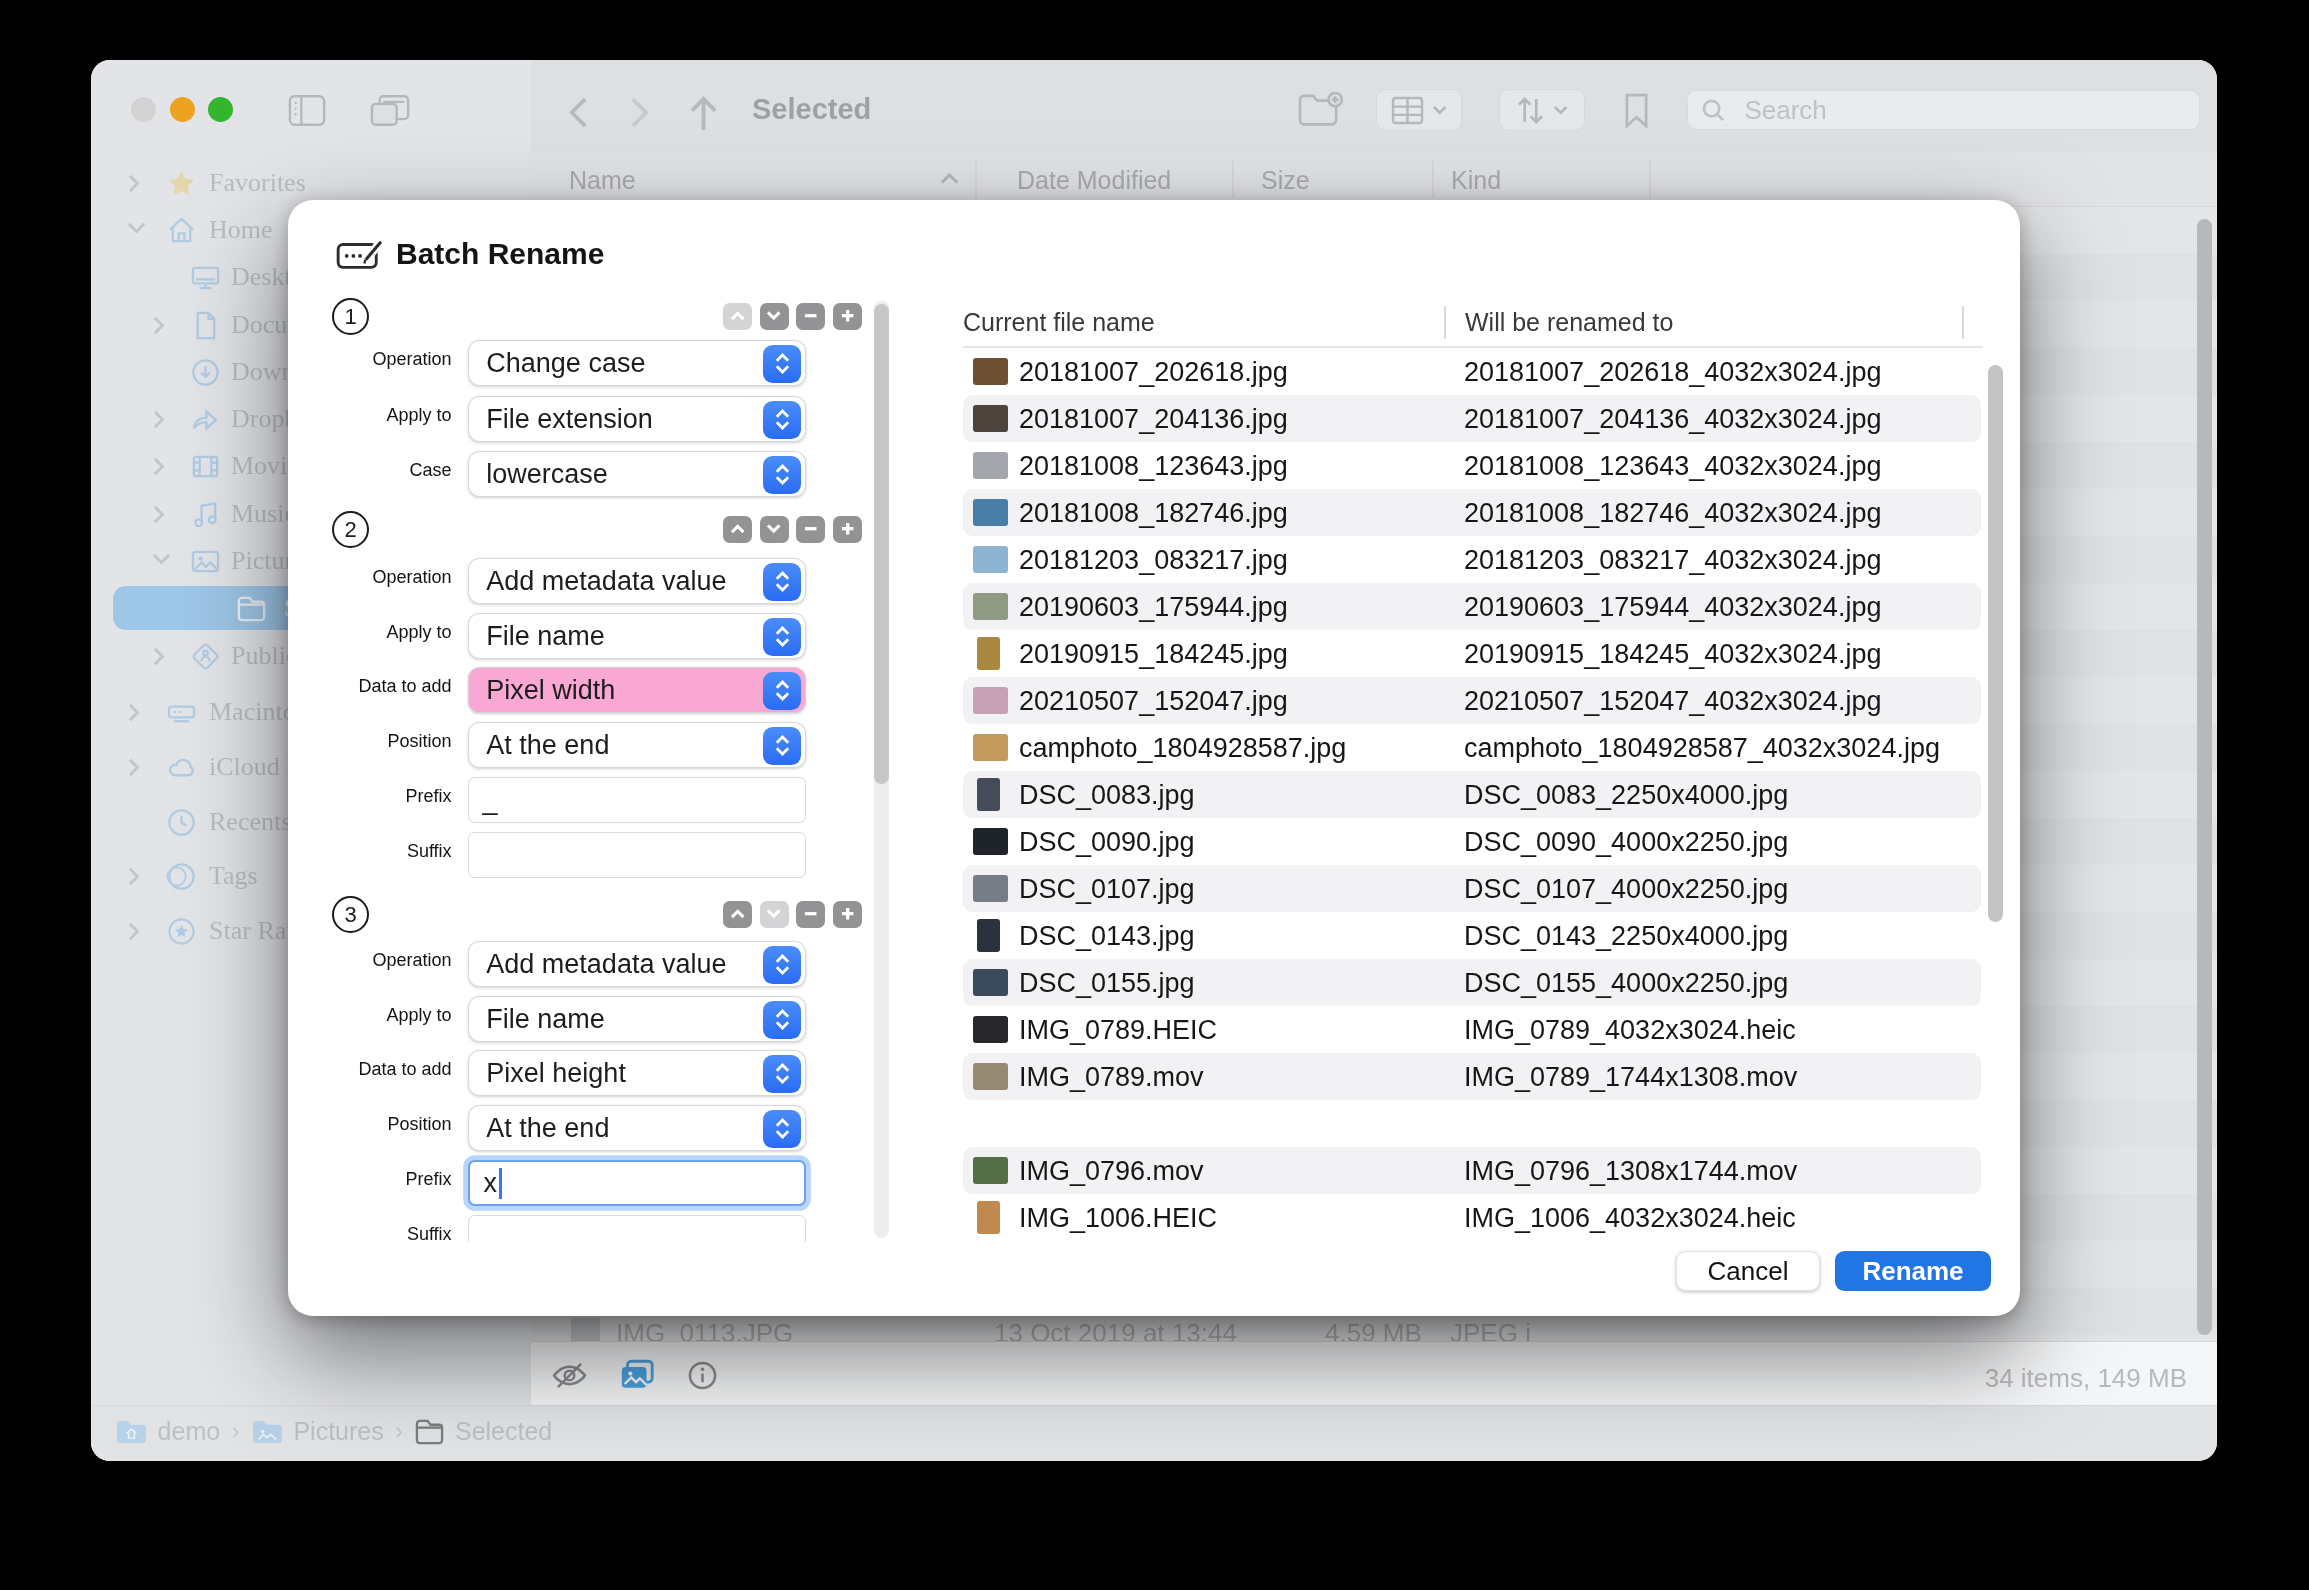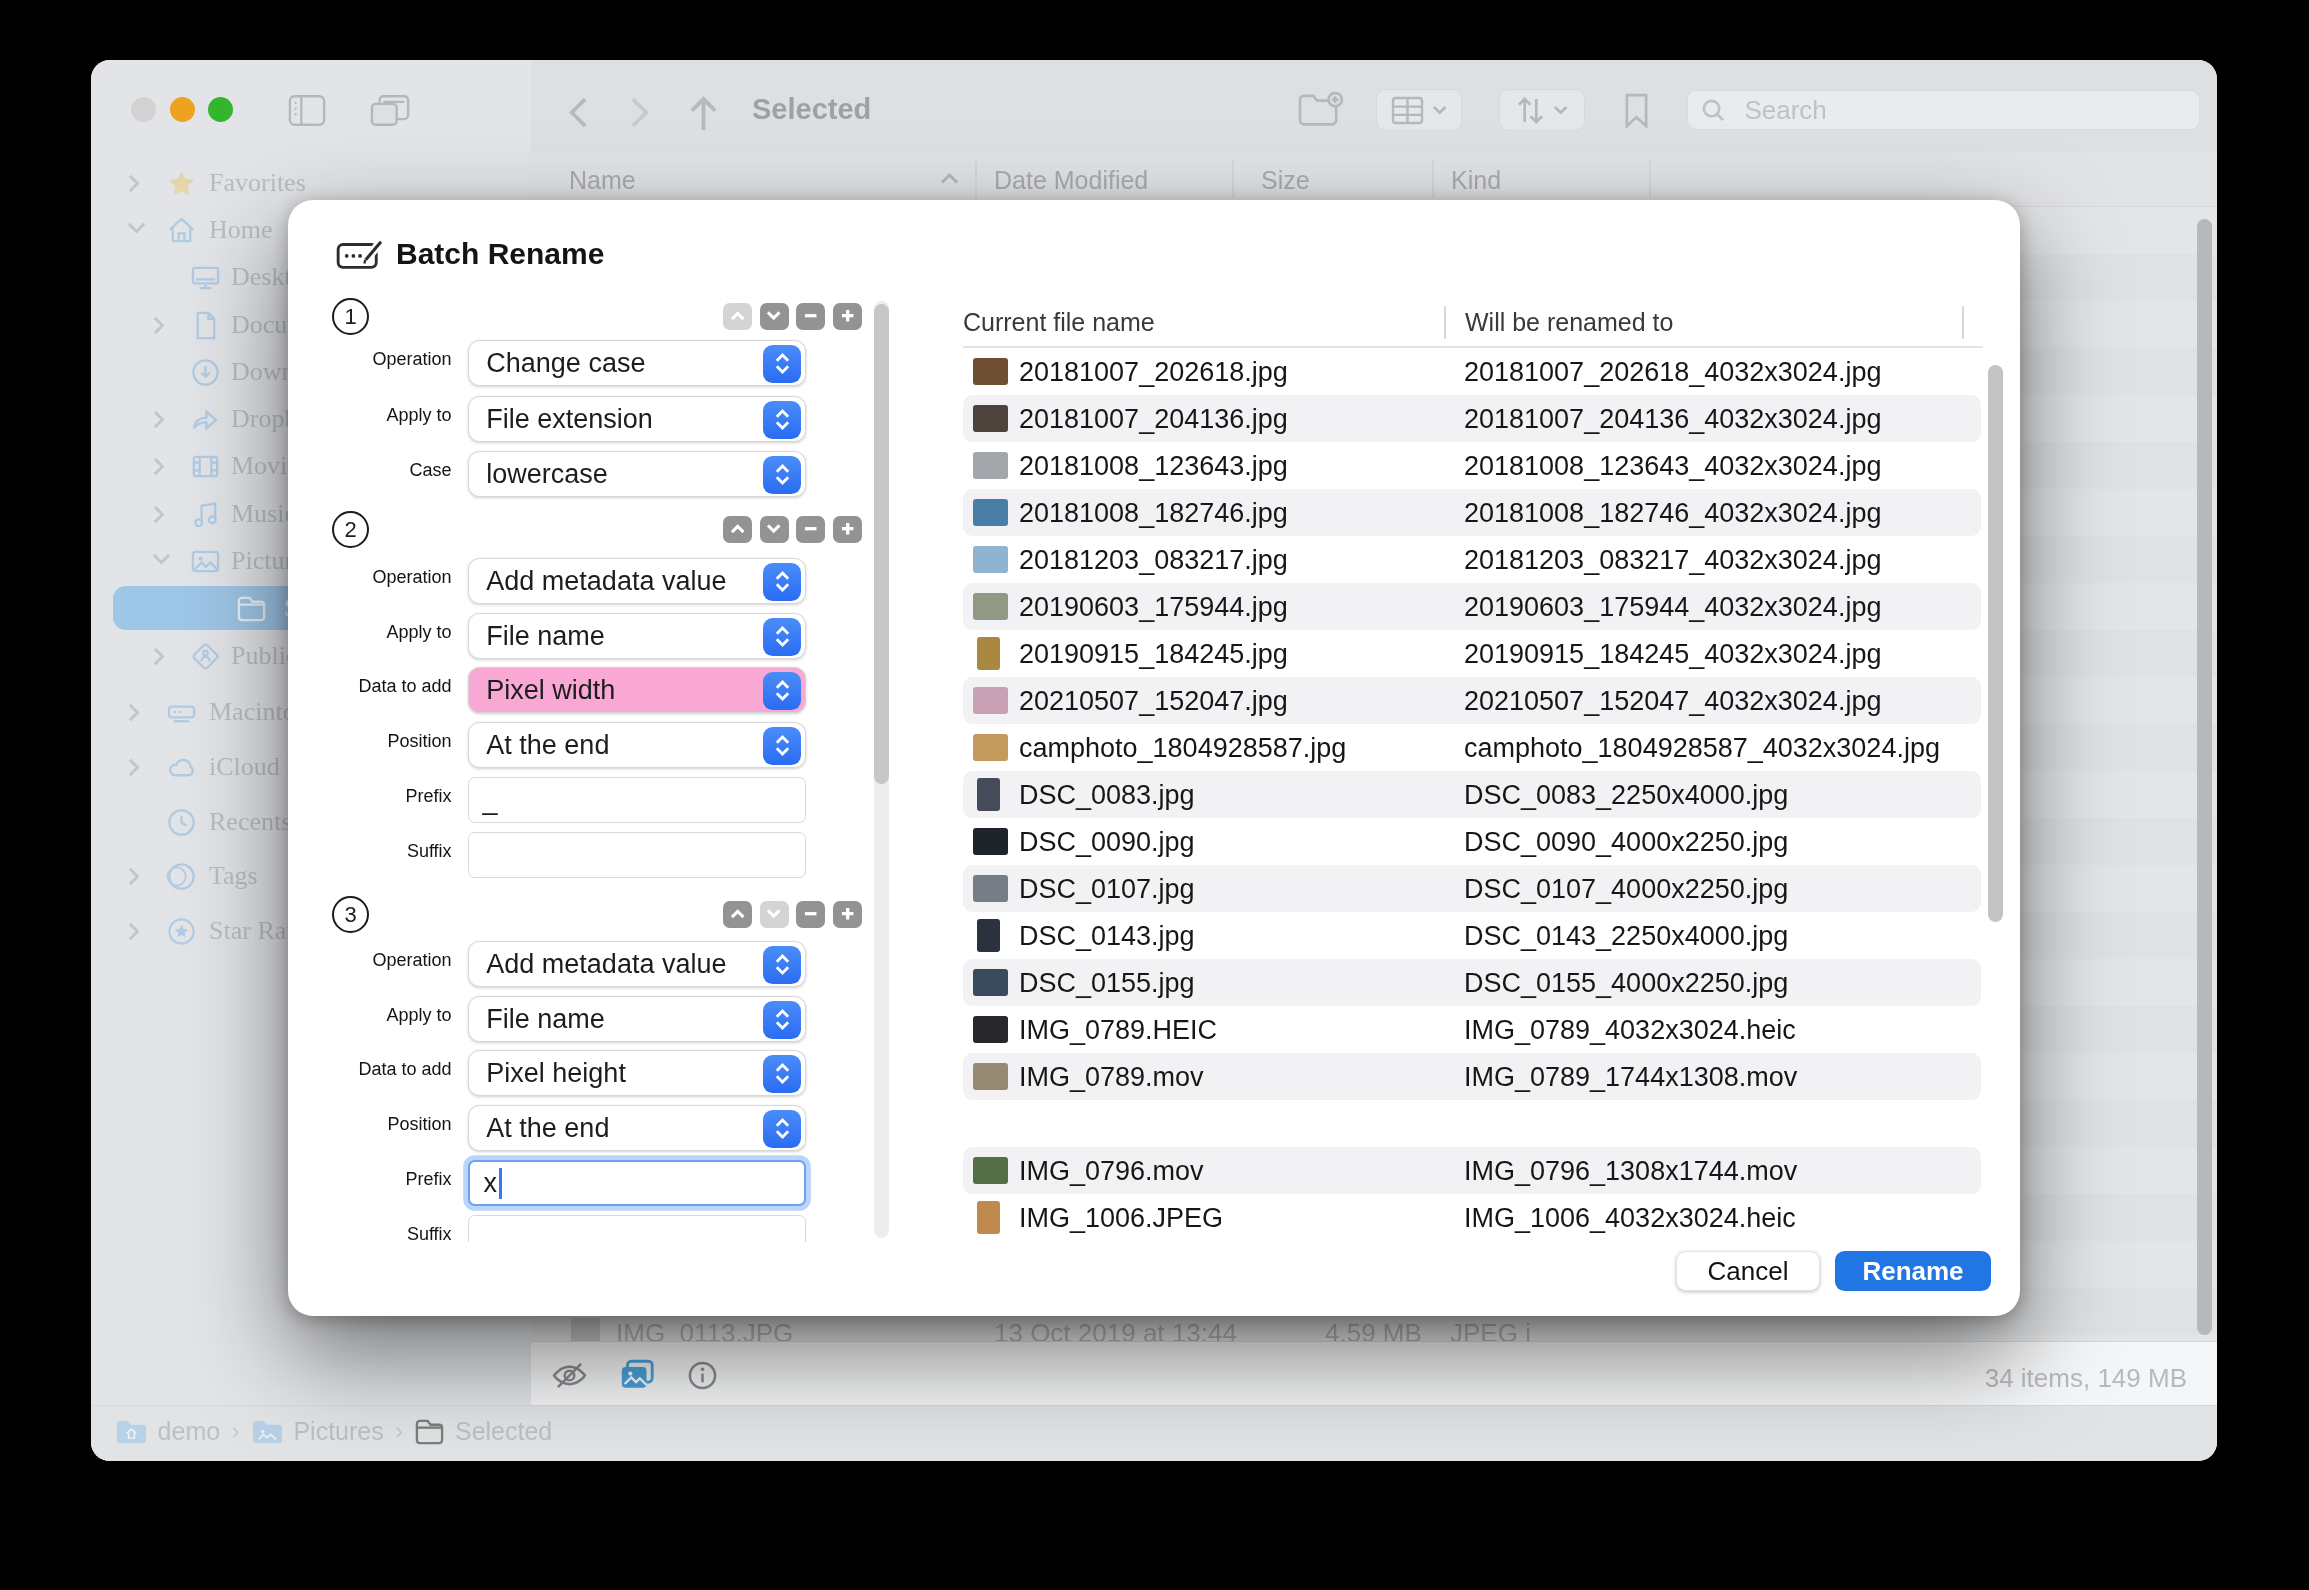--- a/index.html
+++ b/index.html
@@ -401,21 +401,21 @@
       <span>Search</span>
     </div>
 
     <div class="colhead"></div>
     <span class="colname" style="left:478px">Name</span>
     <span class="toolicon" style="left:849px;top:112px">
       <svg width="19" height="13.4" viewBox="0 0 20 14" fill="none" stroke="#77797c" stroke-width="3">
           <path d="M2 11 10 3l8 8"></path>
         </svg>
       </span>
-    <span class="colname" style="left:903px">Date Modified</span>
+    <span class="colname" style="left:926px">Date Modified</span>
     <span class="colname" style="left:1170px">Size</span>
     <span class="colname" style="left:1360px">Kind</span>
     <div class="coltick" style="left:884px"></div>
     <div class="coltick" style="left:1141px"></div>
     <div class="coltick" style="left:1341px"></div>
     <div class="coltick" style="left:1558px"></div>
 
     <div class="content"></div>
 
     <div class="behindrow">
@@ -862,21 +862,21 @@
           <span class="fcur">IMG_0789.mov</span>
           <span class="fnew">IMG_0789_1744x1308.mov</span>
         </div>
         <div class="frow alt" style="top: 799px;">
           <span class="fthumb" style="background: rgb(85, 110, 69); width: 35px; height: 27px; top: 9.6px;"></span>
           <span class="fcur">IMG_0796.mov</span>
           <span class="fnew">IMG_0796_1308x1744.mov</span>
         </div>
         <div class="frow" style="top: 846px;">
           <span class="fthumb" style="background: rgb(191, 138, 77); width: 23px; height: 33px; top: 6.7px; left: 14.4px;"></span>
-          <span class="fcur">IMG_1006.JPEG</span>
+          <span class="fcur">IMG_1006.HEIC</span>
           <span class="fnew">IMG_1006_4032x3024.heic</span>
         </div>
       </div>
     <div class="lscroll"></div>
 
     <button class="dlg-cancel">Cancel</button>
     <button class="dlg-rename">Rename</button>
   </div>
 </div>
 

